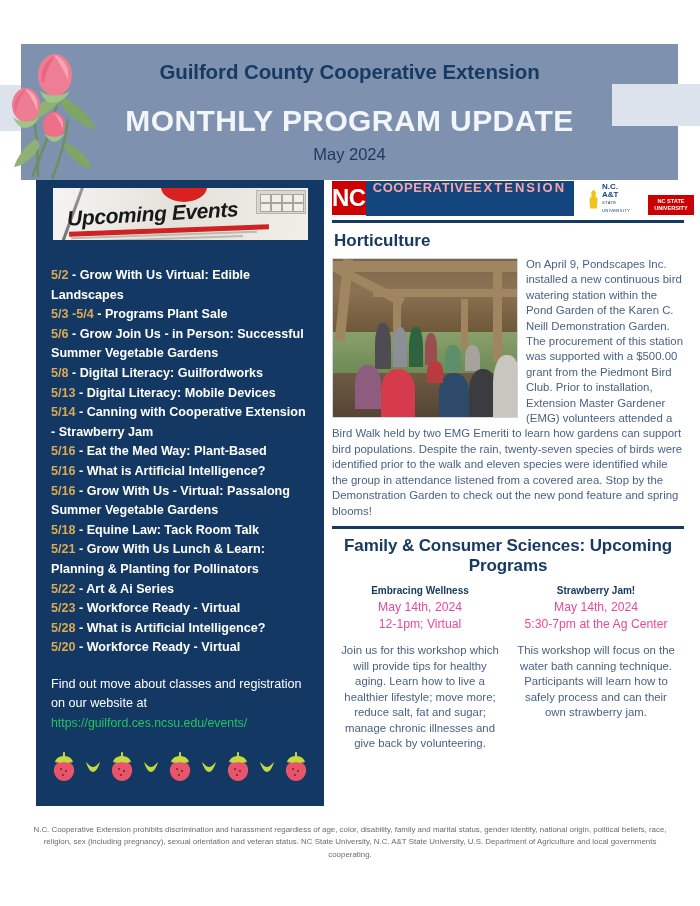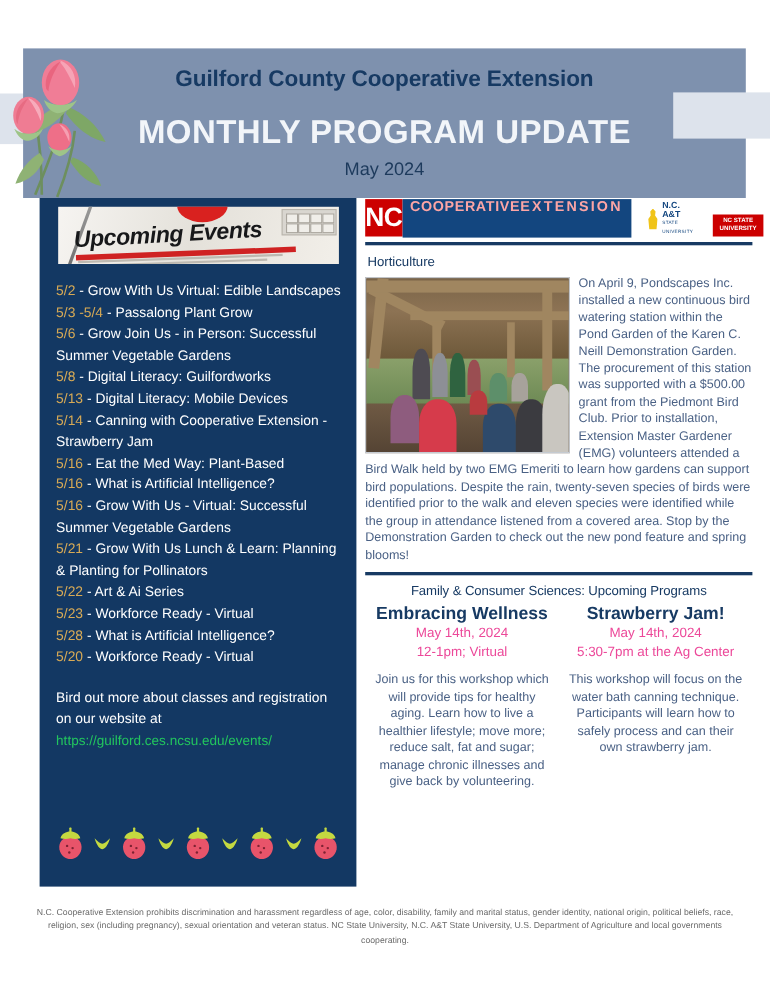--- a/index.html
+++ b/index.html
@@ -157,21 +157,22 @@
     transform: rotate(20deg);
   }
   .news-img .txtline {
     position: absolute;
     background: #bdb9b1;
     height: 2px;
     transform: rotate(-2deg);
   }
 
   .events {
-    margin: 15px 2px 0 5px;
+    margin: 26px 2px 0 5px;
+    font-weight: bold;
   }
   .event-row {
     font-size: 12.6px;
     line-height: 19.6px;
     color: #ffffff;
     margin: 0;
   }
   .event-date {
     color: #d8aa55;
   }
@@ -267,24 +268,24 @@
     padding: 3px 6px;
     text-align: center;
   }
   .rule-thick {
     width: 352px;
     height: 3px;
     background: #173a63;
     margin-top: 4px;
   }
   .section-head {
-    font-size: 12px;
+    font-size: 17px;
     color: #173a63;
     margin: 8px 0 6px 2px;
-    font-weight: normal;
+    font-weight: bold;
   }
   .section-head.center {
     text-align: center;
     margin: 7px 0 6px 0;
     letter-spacing: -0.1px;
   }
   .hort-body {
     font-size: 11.4px;
     line-height: 15.4px;
     color: #4a6185;
@@ -335,21 +336,21 @@
     display: flex;
     margin-top: 6px;
   }
   .fcs-col {
     flex: 1;
     text-align: center;
     padding: 0 6px;
     box-sizing: border-box;
   }
   .fcs-title {
-    font-size: 16px;
+    font-size: 10px;
     font-weight: bold;
     color: #173a63;
     line-height: 17px;
   }
   .fcs-meta {
     font-size: 12.2px;
     color: #ec4899;
     line-height: 17.5px;
   }
   .fcs-desc {
@@ -428,37 +429,38 @@
         <i style="left:36px;top:12px"></i>
     </div>
     <div class="headline">Upcoming Events</div>
     <div class="redbar"></div>
     <div class="txtline" style="left:18px;top:46px;width:186px"></div>
     <div class="txtline" style="left:18px;top:50px;width:172px"></div>
   </div>
 
   <div class="events">
     <p class="event-row"><span class="event-date">5/2</span><span> - Grow With Us Virtual: Edible Landscapes</span></p>
-    <p class="event-row"><span class="event-date">5/3 -5/4</span><span> - Passalong Plant Grow</span></p>
+    <p class="event-row"><span class="event-date">5/3 -5/4</span><span> - Programs Plant Sale</span></p>
     <p class="event-row"><span class="event-date">5/6</span><span> - Grow Join Us - in Person: Successful Summer Vegetable Gardens</span></p>
     <p class="event-row"><span class="event-date">5/8</span><span> - Digital Literacy: Guilfordworks</span></p>
     <p class="event-row"><span class="event-date">5/13</span><span> - Digital Literacy: Mobile Devices</span></p>
     <p class="event-row"><span class="event-date">5/14</span><span> - Canning with Cooperative Extension - Strawberry Jam</span></p>
     <p class="event-row"><span class="event-date">5/16</span><span> - Eat the Med Way: Plant-Based</span></p>
     <p class="event-row"><span class="event-date">5/16</span><span> - What is Artificial Intelligence?</span></p>
-    <p class="event-row"><span class="event-date">5/16</span><span> - Grow With Us - Virtual: Successful Summer Vegetable Gardens</span></p>
+    <p class="event-row"><span class="event-date">5/16</span><span> - Grow With Us - Virtual: Passalong Summer Vegetable Gardens</span></p>
+    <p class="event-row"><span class="event-date">5/18</span><span> - Equine Law: Tack Room Talk</span></p>
     <p class="event-row"><span class="event-date">5/21</span><span> - Grow With Us Lunch &amp; Learn: Planning &amp; Planting for Pollinators</span></p>
     <p class="event-row"><span class="event-date">5/22</span><span> - Art &amp; Ai Series</span></p>
     <p class="event-row"><span class="event-date">5/23</span><span> - Workforce Ready - Virtual</span></p>
     <p class="event-row"><span class="event-date">5/28</span><span> - What is Artificial Intelligence?</span></p>
     <p class="event-row"><span class="event-date">5/20</span><span> - Workforce Ready - Virtual</span></p>
   </div>
 
   <div class="sidebar-cta">
-    <span>Bird out more about classes and registration on our website at</span>
+    <span>Find out move about classes and registration on our website at</span>
     <span class="sidebar-url">https://guilford.ces.ncsu.edu/events/</span>
   </div>
 
   <div class="berry-row">
     <svg width="26" height="30" viewBox="0 0 26 30">
         <path d="M13 9 C20 9 24 14 23 20 C22 26 17 29 13 29 C9 29 4 26 3 20 C2 14 6 9 13 9 Z" fill="#e8546a"></path>
         <path d="M13 4 C9 4 5 6 4 10 C7 11 10 11 13 10 C16 11 19 11 22 10 C21 6 17 4 13 4 Z" fill="#c4d940"></path>
         <rect x="12" y="0" width="2" height="6" rx="1" fill="#c4d940"></rect>
         <circle cx="10" cy="17" r="1.1" fill="#7e2233"></circle>
         <circle cx="15" cy="19" r="1.1" fill="#7e2233"></circle>

